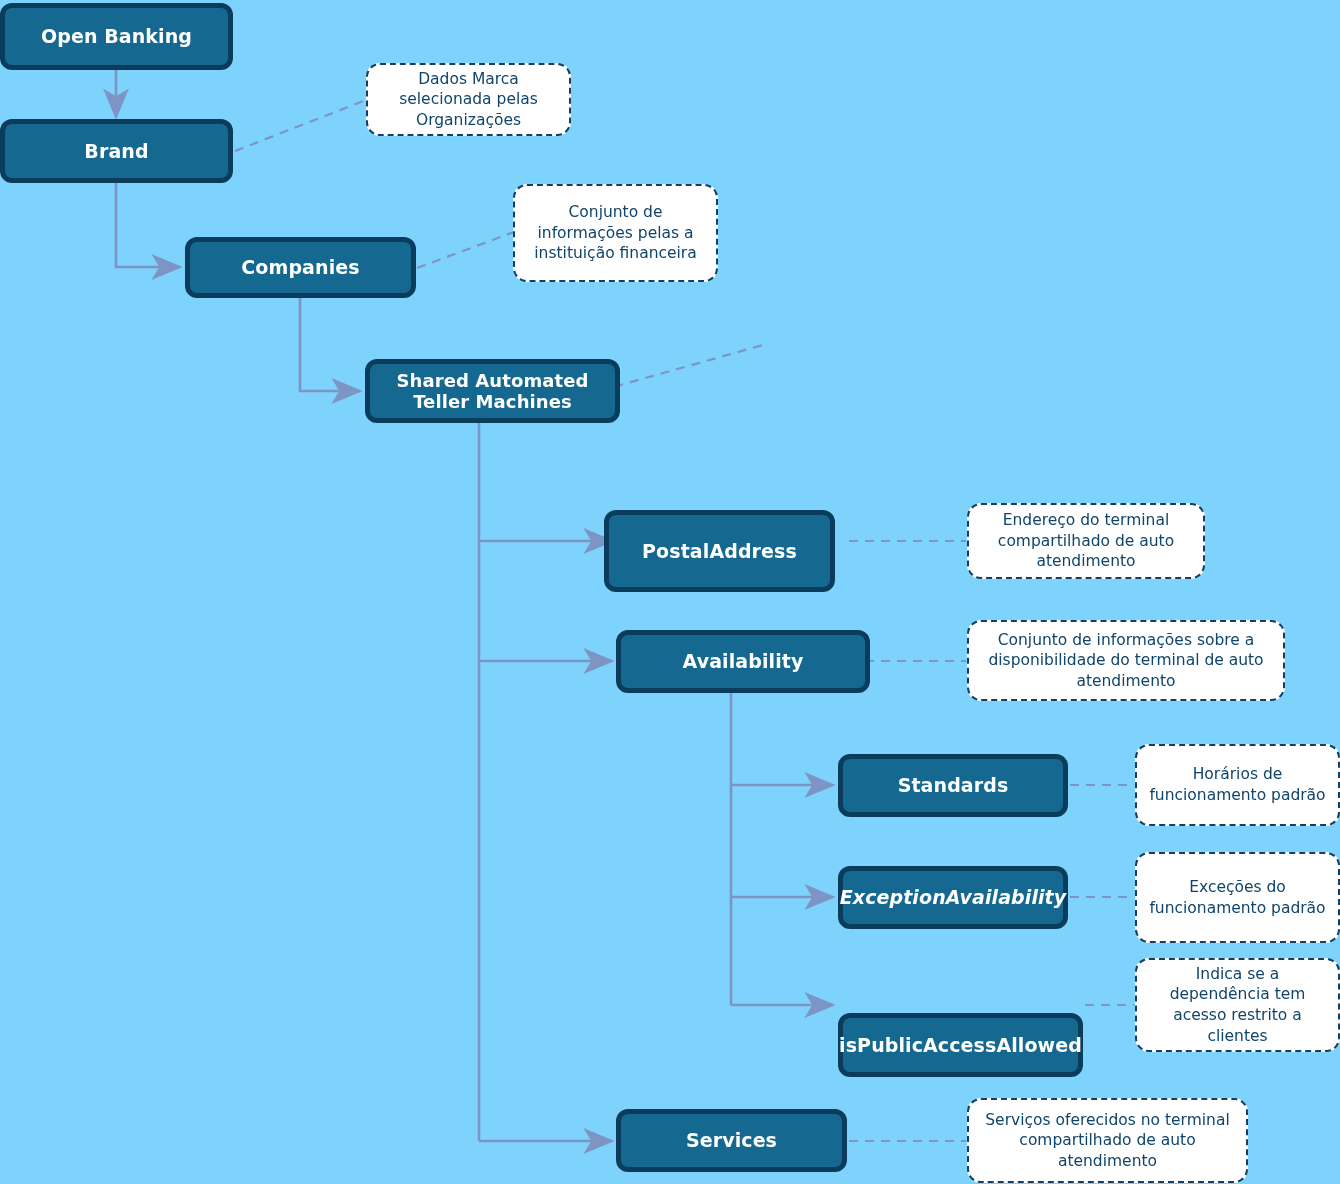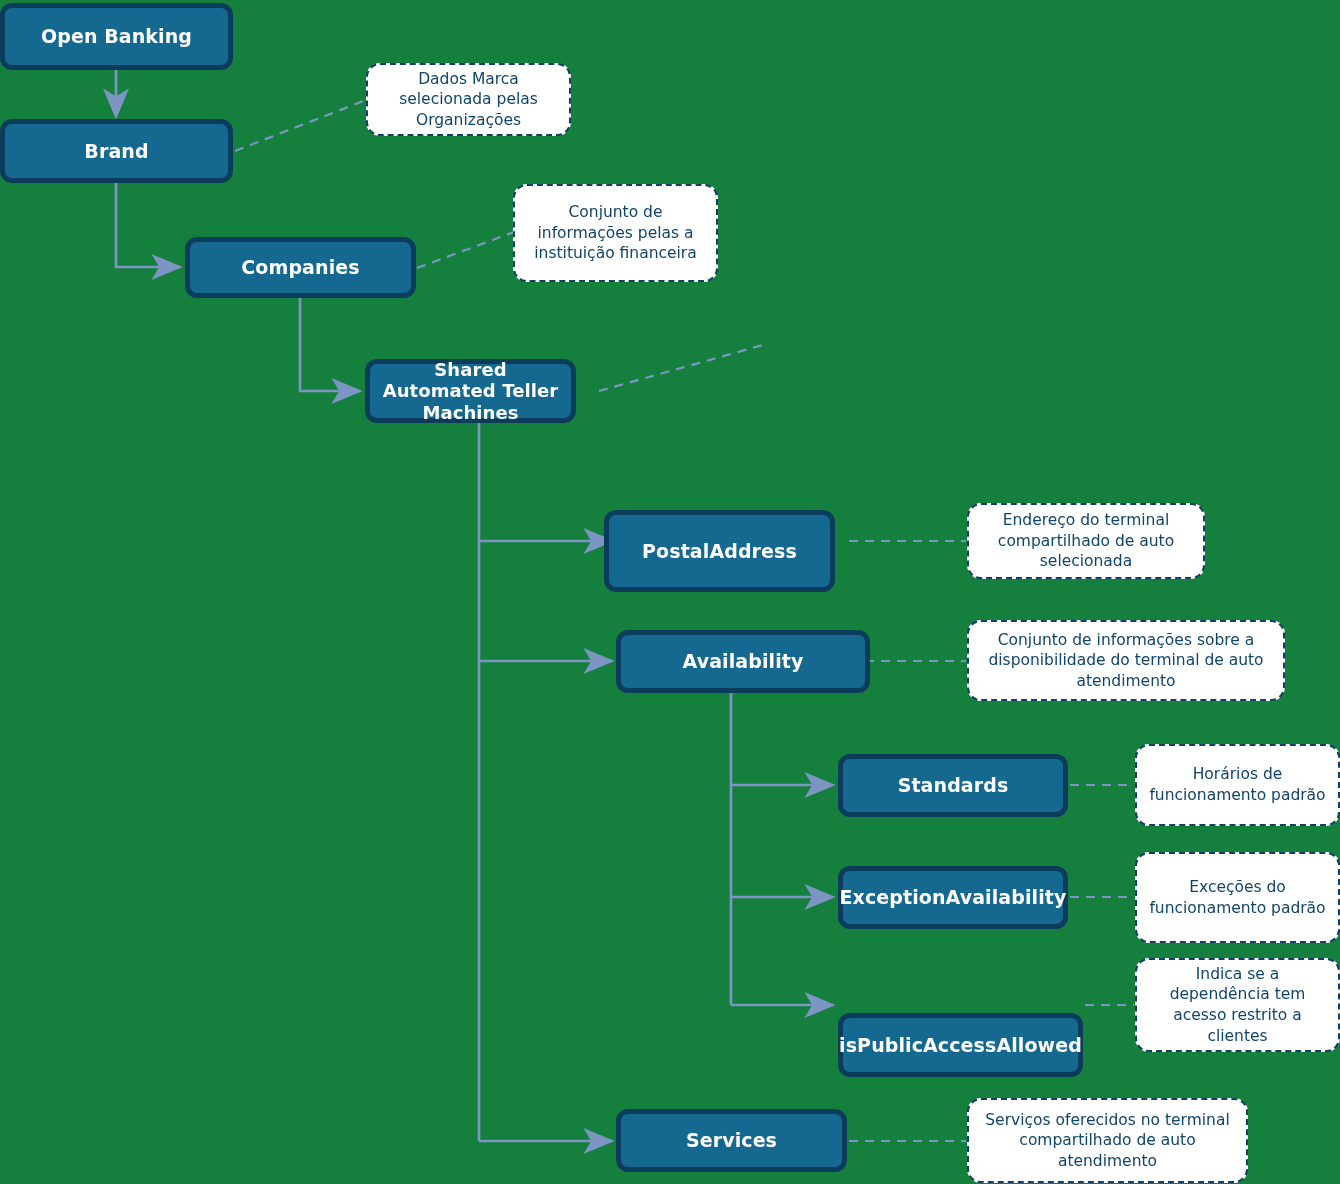--- a/index.html
+++ b/index.html
@@ -8,21 +8,21 @@
     padding: 0;
     background: #ffffff;
   }
   body {
     font-family: "DejaVu Sans", sans-serif;
   }
   #canvas {
     position: relative;
     width: 1340px;
     height: 1184px;
-    background: #15803d;
+    background: #7dd3fc;
     overflow: hidden;
   }
   #wires {
     position: absolute;
     left: 0;
     top: 0;
     width: 1340px;
     height: 1184px;
     pointer-events: none;
   }
@@ -117,37 +117,37 @@
   </div>
 
   <div class="node" style="left:0px; top:119px; width:233px; height:64px;">
     <span>Brand</span>
   </div>
 
   <div class="node" style="left:185px; top:237px; width:231px; height:61px;">
     <span>Companies</span>
   </div>
 
-  <div class="node two-line" style="left:365px; top:359px; width:211px; height:64px;">
+  <div class="node two-line" style="left:365px; top:359px; width:255px; height:64px;">
     <span>Shared Automated Teller Machines</span>
   </div>
 
   <div class="node" style="left:604px; top:510px; width:231px; height:82px;text-align:center;">
     <span>PostalAddress</span>
   </div>
 
   <div class="node" style="left:616px; top:630px; width:254px; height:63px;">
     <span>Availability</span>
   </div>
 
   <div class="node" style="left:838px; top:754px; width:230px; height:63px;">
     <span>Standards</span>
   </div>
 
-  <div class="node" style="left:838px; top:866px; width:230px; height:63px;">
+  <div class="node" style="left:838px; top:866px; width:230px; height:63px;font-style:italic;">
     <span>ExceptionAvailability</span>
   </div>
 
   <div class="node" style="left:838px; top:1013px; width:245px; height:64px;">
     <span>isPublicAccessAllowed</span>
   </div>
 
   <div class="node" style="left:616px; top:1109px; width:231px; height:63px;">
     <span>Services</span>
   </div>
@@ -155,21 +155,21 @@
   <div class="note" style="left:366px; top:63px; width:205px; height:73px;">
     <span>Dados Marca selecionada pelas Organizações</span>
   </div>
 
   <div class="note" style="left:513px; top:184px; width:205px; height:98px;">
     <span>Conjunto de informações pelas a instituição financeira</span>
   </div>
 
 
   <div class="note" style="left:967px; top:503px; width:238px; height:76px;">
-    <span>Endereço do terminal compartilhado de auto selecionada</span>
+    <span>Endereço do terminal compartilhado de auto atendimento</span>
   </div>
 
   <div class="note" style="left:967px; top:620px; width:318px; height:81px;">
     <span>Conjunto de informações sobre a disponibilidade do terminal de auto atendimento</span>
   </div>
 
   <div class="note" style="left:1135px; top:744px; width:205px; height:82px;">
     <span>Horários de funcionamento padrão</span>
   </div>
 

